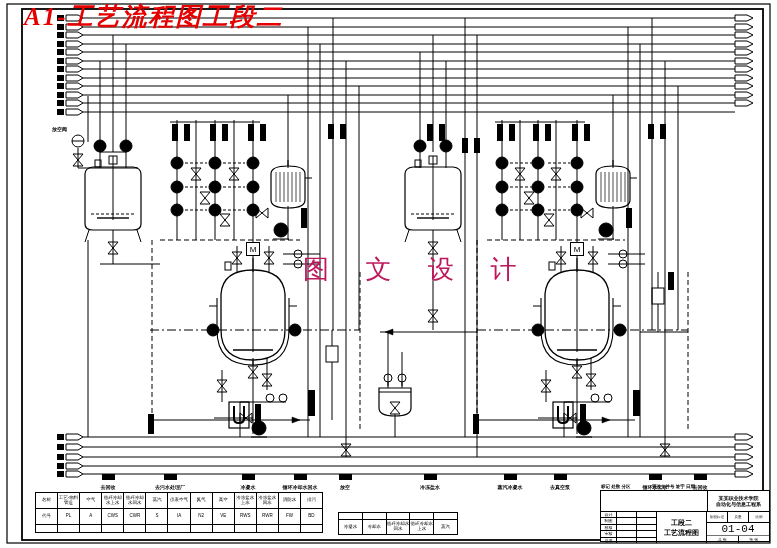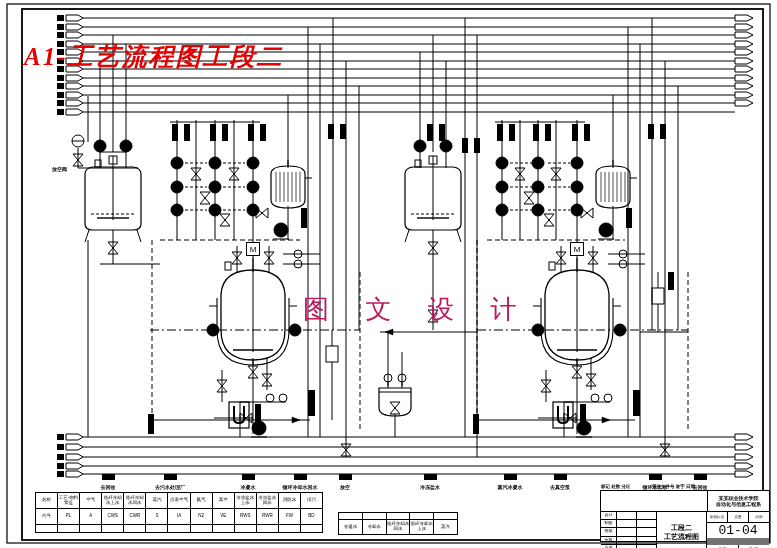--- a/index.html
+++ b/index.html
@@ -1,19 +1,19 @@
 <!DOCTYPE html>
 <html><head>
 <meta charset="utf-8">
 <style>
   * { margin:0; padding:0; box-sizing:border-box; }
   html,body { width:777px; height:548px; }
   body { position:relative; background:#ffffff; font-family:"Liberation Sans",sans-serif; overflow:hidden; }
   #canvas { position:absolute; left:0; top:0; }
-  .ov { position:absolute; color:#000;margin-top:40px; }
+  .ov { position:absolute; color:#000; }
   #drawing-title { left:24px; top:0px; font-size:25px; font-weight:bold; font-style:italic;
     color:#e60000; font-family:"Liberation Serif",serif; letter-spacing:2px; white-space:nowrap; }
   #watermark { left:303px; top:252px; font-size:26px; color:#be185d; letter-spacing:15px;
     font-family:"Liberation Serif",serif; white-space:nowrap; }
   .motor-box { position:absolute; width:14px; height:14px; border:1px solid #000; background:#fff;
     font-size:8px; text-align:center; line-height:13px; }
   .vent-label { left:52px; top:126px; font-size:5px; font-weight:bold; }
   .bottom-label { position:absolute; width:70px; margin-left:-35px; text-align:center; }
   .bottom-label .tick { display:inline-block; width:13px; height:6px; background:#000; }
   .bottom-label .txt { display:block; font-size:5px; font-weight:bold; white-space:nowrap; }
@@ -40,22 +40,22 @@
   .tb-row:last-child { border-bottom:none; }
   .tb-row .c1 { flex:0 0 16px; border-right:1px solid #000; font-size:4px; text-align:center; line-height:5px; }
   .tb-row .c2 { flex:1; border-right:1px solid #000; }
   .tb-row .c3 { flex:1; }
   #tb-center { flex:1; border-right:1px solid #000; text-align:center; font-weight:bold;
     display:flex; flex-direction:column; justify-content:center; font-size:7px; line-height:1.35; }
   #tb-right { flex:0 0 62px; display:flex; flex-direction:column; }
   #tb-stage { display:flex; flex:0 0 10px; border-bottom:1px solid #000; }
   #tb-stage div { flex:1; border-right:1px solid #000; font-size:3.5px; text-align:center; line-height:10px; }
   #tb-stage div:last-child { border-right:none; }
-  #tb-no { flex:1; text-align:center; font-size:13px; font-family:"Liberation Mono",monospace;
-    display:flex; align-items:center; justify-content:center; border-bottom:7px solid #737373; }
+  #tb-no { flex:1; text-align:center; font-size:11px; font-family:"Liberation Mono",monospace;
+    display:flex; align-items:center; justify-content:center; border-bottom:1px solid #737373; }
   #tb-sheet { flex:0 0 7px; display:flex; }
   #tb-sheet div { flex:1; font-size:4px; text-align:center; line-height:7px; }
   #tb-sheet div:first-child { border-right:1px solid #000; }
   .tb-note { position:absolute; font-size:4.5px; font-weight:bold; }
 </style>
 </head>
 <body>
 
 <svg id="canvas" width="777" height="548">
     <rect x="7" y="4" width="763" height="539" fill="none" stroke-width="1.2" stroke="#000"></rect>

